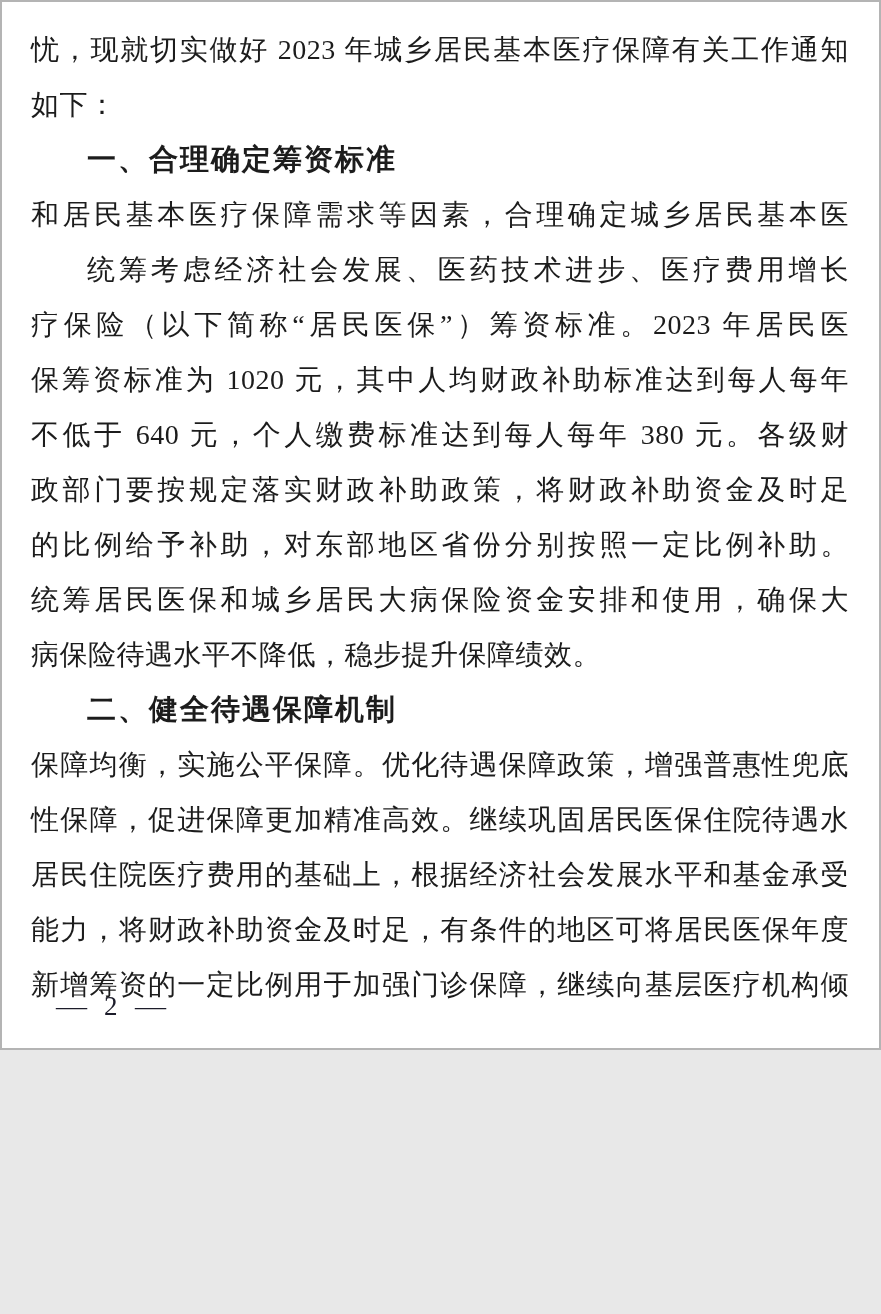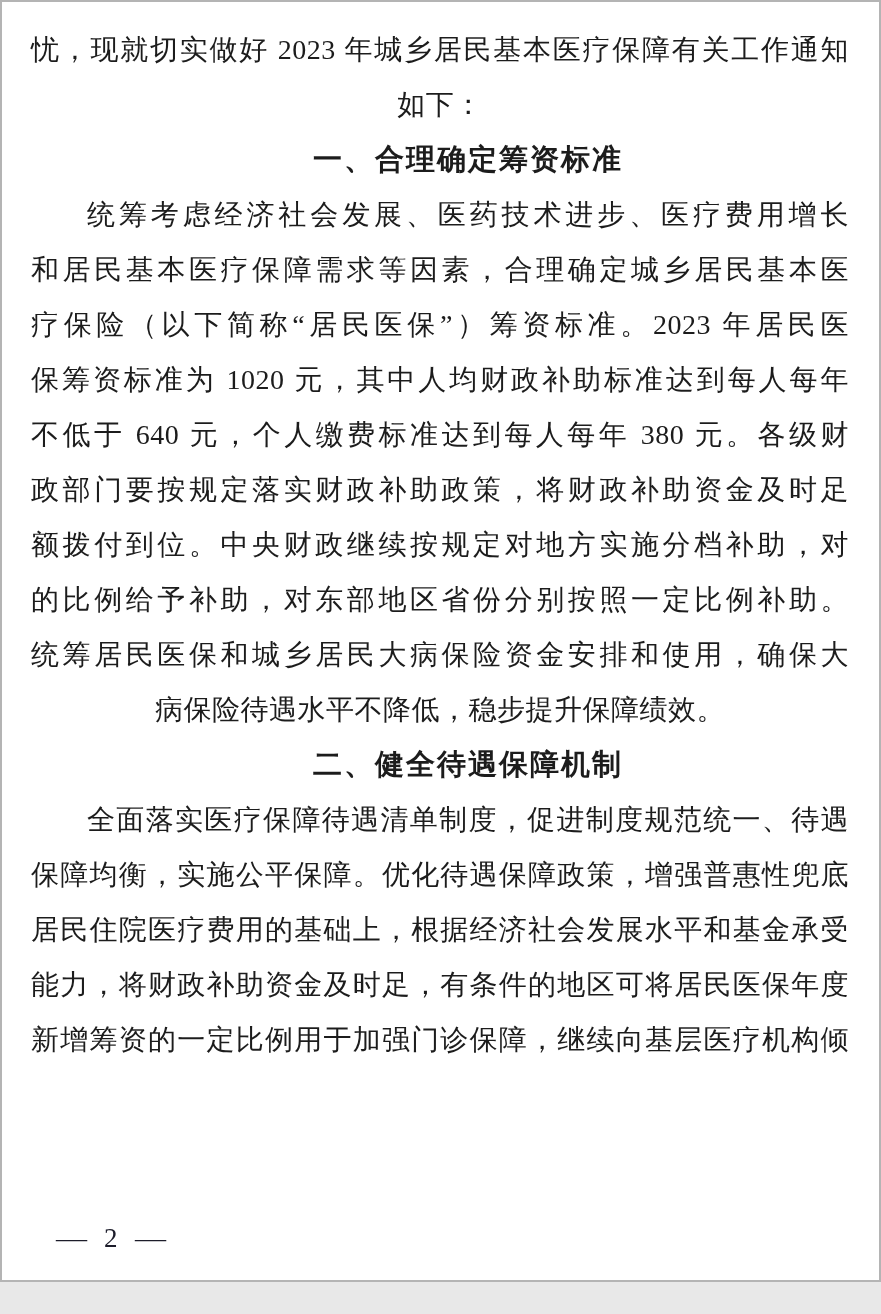--- a/index.html
+++ b/index.html
@@ -4,21 +4,21 @@
 <style>
   html, body {
     margin: 0;
     padding: 0;
     background: #e8e8e8;
   }
   .page {
     position: relative;
     box-sizing: border-box;
     width: 881px;
-    height: 1282px;
+    height: 1050px;
     background: #ffffff;
     border: 2px solid #b4b4b4;
     overflow: hidden;
     font-family: "Liberation Serif", "DejaVu Serif", serif;
     color: #1c1c1c;
   }
   .text-block {
     position: absolute;
     top: 20px;
     left: 29px;
@@ -31,34 +31,34 @@
     white-space: nowrap;
     letter-spacing: 0.5px;
   }
   .jl { 
     white-space: normal;
     text-align: justify;
     text-align-last: justify;
     text-justify: inter-character;
   }
   .end { 
-    text-align: center;
+    text-align: left;
   }
   .ind { 
     padding-left: 56px;
   }
   .jl.ind { 
     text-indent: 0;
   }
   .head {
     font-family: "Liberation Sans", "DejaVu Sans", sans-serif;
     font-weight: bold;
     font-size: 29px;
     letter-spacing: 2px;
-    text-align: center;
+    text-align: left;
   }
   .footer {
     position: absolute;
     left: 56px;
     bottom: 26px;
     display: flex;
     align-items: center;
     gap: 19px;
     font-size: 27px;
     font-family: "Liberation Serif", "DejaVu Serif", serif;
@@ -70,33 +70,32 @@
   }
 </style>
 </head>
 <body>
 
 <div class="page">
   <div class="text-block">
     <div class="line jl">忧，现就切实做好 2023 年城乡居民基本医疗保障有关工作通知</div>
     <div class="line end">如下：</div>
     <div class="line head ind">一、合理确定筹资标准</div>
+    <div class="line jl">和居民基本医疗保障需求等因素，合理确定城乡居民基本医</div>
     <div class="line jl ind">统筹考虑经济社会发展、医药技术进步、医疗费用增长</div>
-    <div class="line jl">和居民基本医疗保障需求等因素，合理确定城乡居民基本医</div>
     <div class="line jl">疗保险（以下简称“居民医保”）筹资标准。2023 年居民医</div>
     <div class="line jl">保筹资标准为 1020 元，其中人均财政补助标准达到每人每年</div>
     <div class="line jl">不低于 640 元，个人缴费标准达到每人每年 380 元。各级财</div>
     <div class="line jl">政部门要按规定落实财政补助政策，将财政补助资金及时足</div>
-    <div class="line jl">额拨付到位。中央财政继续按规定对地方实施分档补助，对</div>
     <div class="line jl">的比例给予补助，对东部地区省份分别按照一定比例补助。</div>
     <div class="line jl">统筹居民医保和城乡居民大病保险资金安排和使用，确保大</div>
     <div class="line end">病保险待遇水平不降低，稳步提升保障绩效。</div>
     <div class="line head ind">二、健全待遇保障机制</div>
-    <div class="line jl ind">全面落实医疗保障待遇清单制度，促进制度规范统一、待遇</div>
     <div class="line jl">保障均衡，实施公平保障。优化待遇保障政策，增强普惠性兜底</div>
+    <div class="line jl">性保障，促进保障更加精准高效。继续巩固居民医保住院待遇水</div>
     <div class="line jl">居民住院医疗费用的基础上，根据经济社会发展水平和基金承受</div>
     <div class="line jl">能力，将财政补助资金及时足，有条件的地区可将居民医保年度</div>
     <div class="line jl">新增筹资的一定比例用于加强门诊保障，继续向基层医疗机构倾</div>
   </div>
 
   <div class="footer">
     <span class="dash">—</span>
     <span class="num">2</span>
     <span class="dash">—</span>
   </div>

